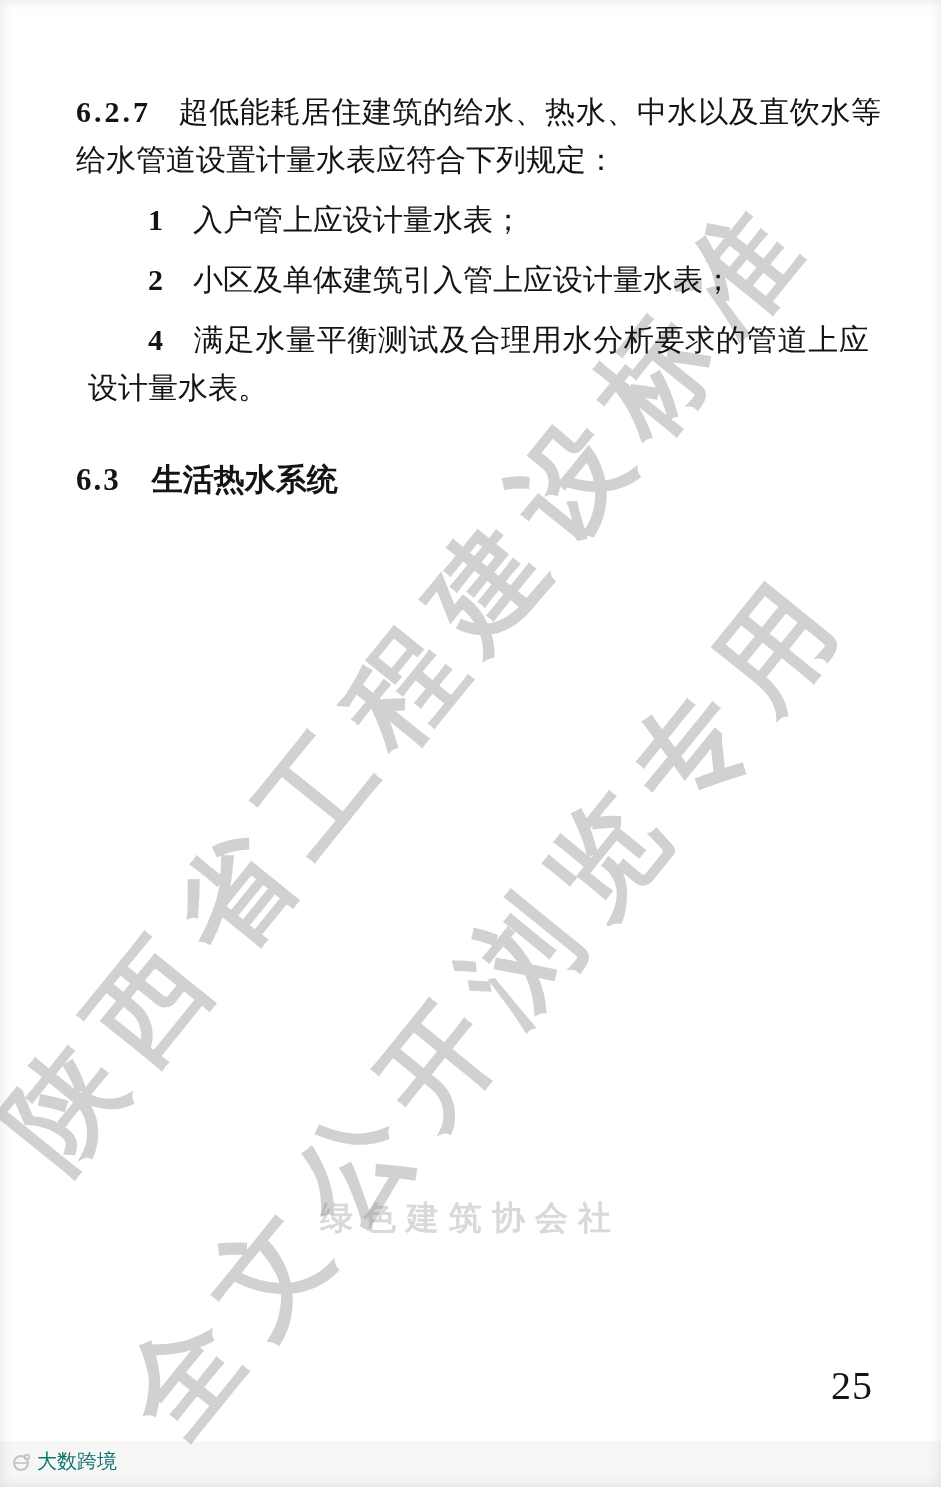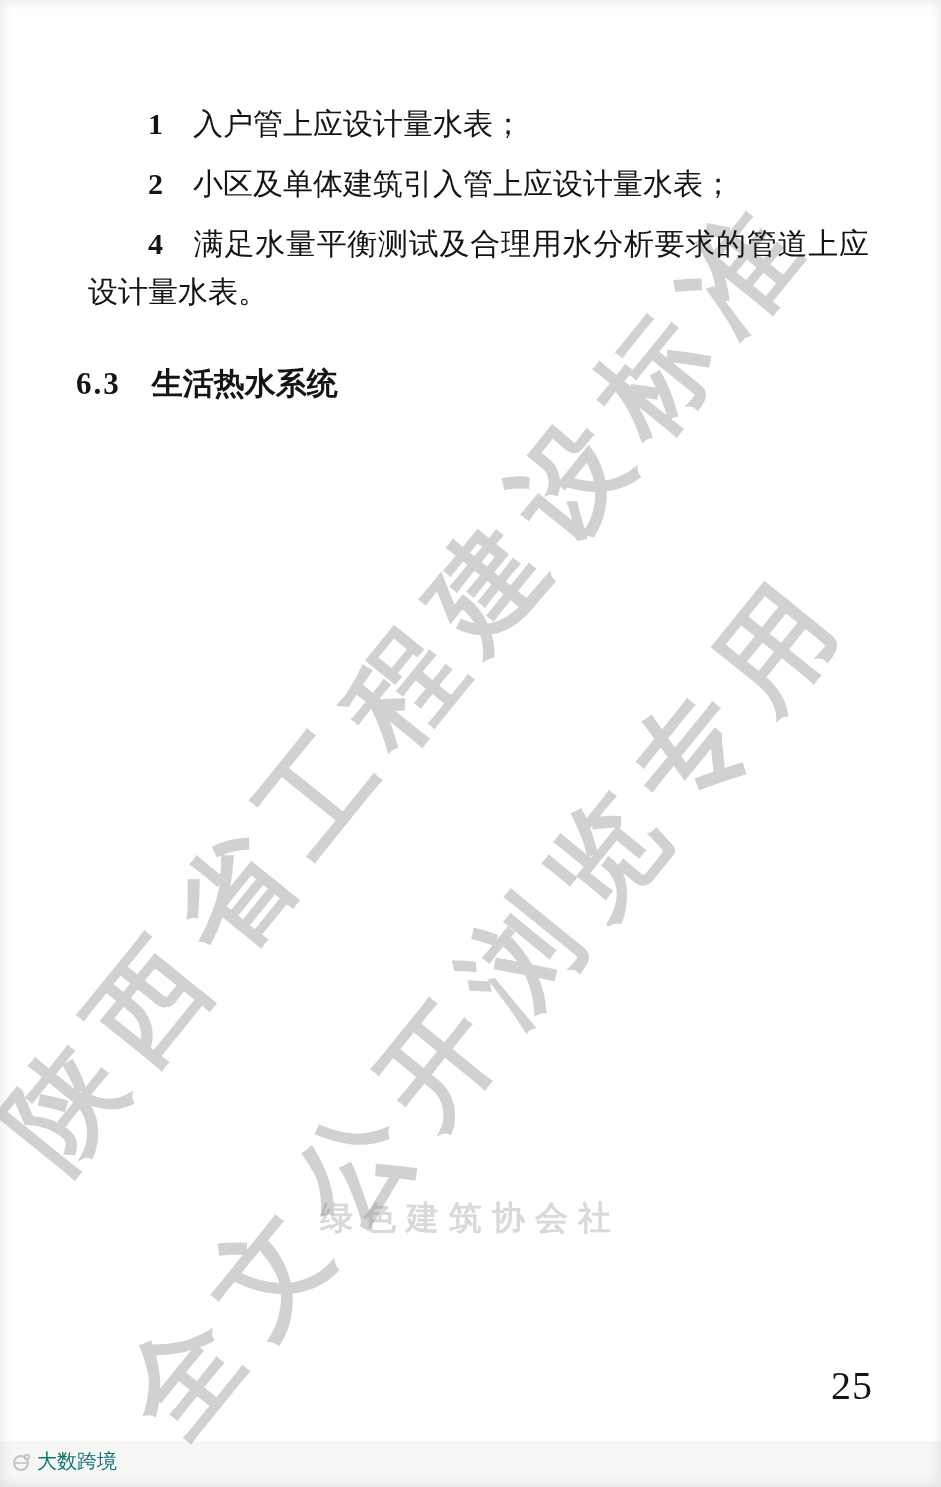--- a/index.html
+++ b/index.html
@@ -121,20 +121,21 @@
     <span class="wm-line wm-line1">陕西省工程建设标准</span>
     <span class="wm-line wm-line2">全文公开浏览专用</span>
     <span class="wm-center">绿色建筑协会社</span>
   </div>
 
   <main class="doc">
 
 
 
 
+    <p class="clause"><span class="cnum">6.2.7</span><span>超低能耗居住建筑的给水、热水、中水以及直饮水等给水管道设置计量水表应符合下列规定：</span></p>
 
     <p class="subitem"><span class="inum">1</span><span>入户管上应设计量水表；</span></p>
 
     <p class="subitem"><span class="inum">2</span><span>小区及单体建筑引入管上应设计量水表；</span></p>
 
 
     <p class="subitem"><span class="inum">4</span><span>满足水量平衡测试及合理用水分析要求的管道上应设计量水表。</span></p>
 
 
     <h2 class="section-heading"><span class="hnum">6.3</span><span>生活热水系统</span></h2>

